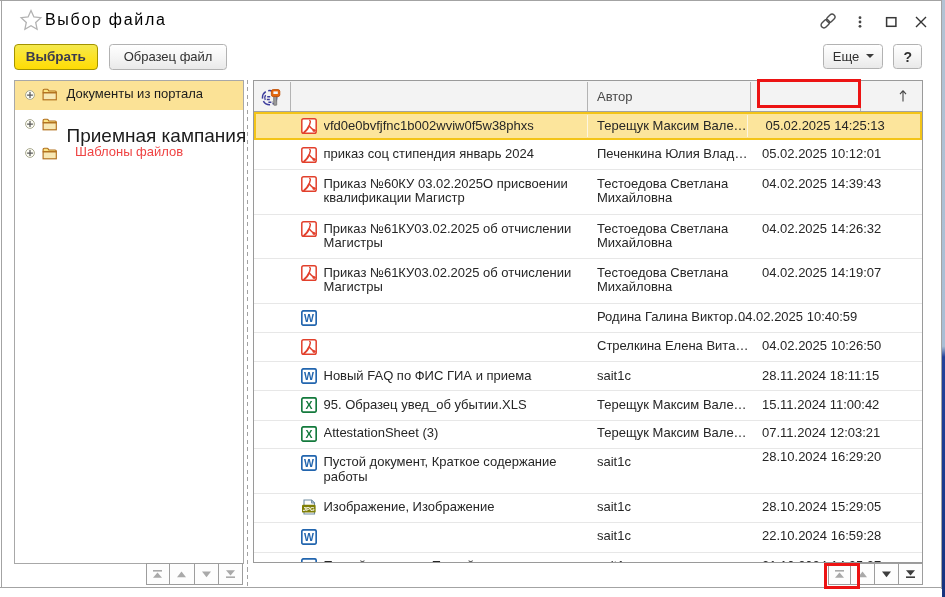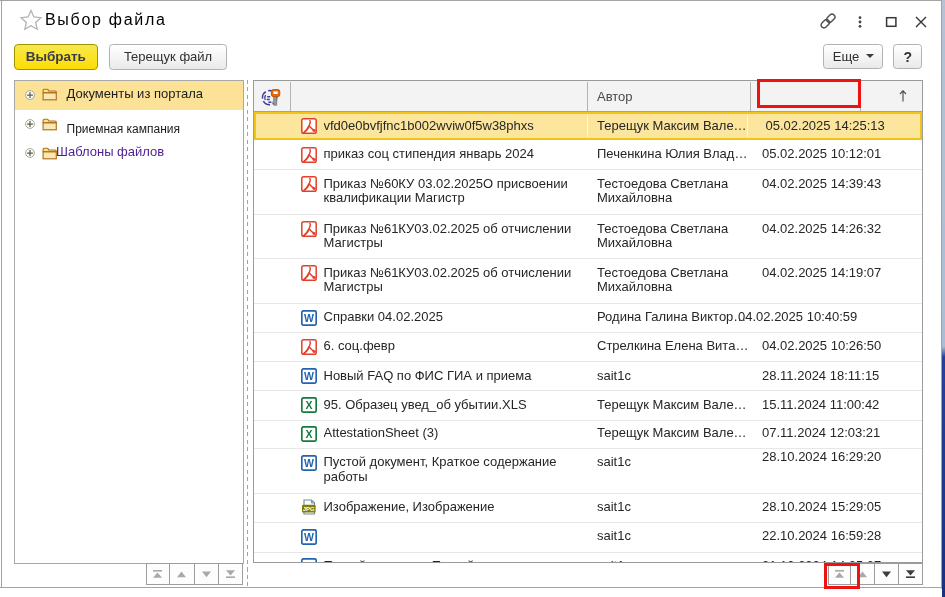--- a/index.html
+++ b/index.html
@@ -40,21 +40,21 @@
     <circle cx="5" cy="12.3" r="1.4" fill="#454545"></circle>
 </svg>
 <svg class="abs" style="left:885px;top:16px" width="13" height="12" viewBox="0 0 13 12">
  <rect x="1.6" y="1.7" width="9.3" height="8.6" fill="none" stroke="#383838" stroke-width="1.5"></rect>
 </svg>
 <svg class="abs" style="left:914px;top:14.5px" width="14" height="14" viewBox="0 0 14 14">
  <path d="M2 2 L12 12 M12 2 L2 12" stroke="#333" stroke-width="1.4"></path>
 </svg>
 
 <div class="abs" style="left:13.5px;top:43.8px;width:84.6px;height:26.2px;box-sizing:border-box;border:1px solid #a39300;border-radius:4px;background:linear-gradient(180deg,#f4e94f 0%,#fbe42e 40%,#fedc05 100%);font-size:13.5px;font-weight:bold;color:#3b3b4f;text-align:center;line-height:24.5px">Выбрать</div>
-<div class="btn" style="left:108.8px;top:43.8px;width:118.5px;height:26.2px;line-height:24.5px">Терещук файл</div>
+<div class="btn" style="left:108.8px;top:43.8px;width:118.5px;height:26.2px;line-height:24.5px">Образец файл</div>
 <div class="btn" style="left:823.4px;top:43.8px;width:59.8px;height:25.6px;line-height:24px">Еще <span style="display:inline-block;vertical-align:2.5px;margin-left:3px;width:0;height:0;border-left:4px solid transparent;border-right:4px solid transparent;border-top:4.5px solid #3c3c3c"></span></div>
 <div class="btn" style="left:893.4px;top:43.8px;width:28.8px;height:25.6px;line-height:24px;font-weight:bold;font-size:14px">?</div>
 
 <div class="abs" style="left:14px;top:79.5px;width:229.5px;height:484px;box-sizing:border-box;border:1px solid #a8a8a8;background:#fff;overflow:hidden">
  <div class="abs" style="left:0;top:0;width:100%;height:29.3px;background:#fbe296"></div>
 </div>
 
 <svg class="abs" style="left:24.7px;top:89.6px" width="10" height="10" viewBox="0 0 10 10">
  <circle cx="5" cy="5" r="4.4" fill="#fefef6" stroke="#a8a88f" stroke-width="1"></circle>
  <path d="M2.1 5 H7.9 M5 2.1 V7.9" stroke="#5a5a5a" stroke-width="1.25"></path>
@@ -66,31 +66,31 @@
 <div class="abs" style="left:66.5px;top:86.9px;font-size:13px;line-height:14px;color:#1c1c1c">Документы из портала</div>
 
 <svg class="abs" style="left:24.7px;top:118.8px" width="10" height="10" viewBox="0 0 10 10">
  <circle cx="5" cy="5" r="4.4" fill="#fefef6" stroke="#a8a88f" stroke-width="1"></circle>
  <path d="M2.1 5 H7.9 M5 2.1 V7.9" stroke="#5a5a5a" stroke-width="1.25"></path>
 </svg>
 <svg class="abs" style="left:41.5px;top:117.5px" width="15" height="13" viewBox="0 0 15 13">
  <path d="M1.1 4.6 V2.8 Q1.1 1.2 2.4 1.2 H5.2 Q6.0 1.2 6.3 2.0 L6.8 3.0 H13.1 Q14.3 3.0 14.3 4.0 V4.6 Z" fill="#fbe482" stroke="#b1701d" stroke-width="1.15"></path>
  <rect x="1.1" y="4.9" width="13.2" height="6.9" fill="#f7e8b4" stroke="#b1701d" stroke-width="1.15"></rect>
 </svg>
-<div class="abs" style="left:66.5px;top:122px;font-size:12px;line-height:14px;color:#1c1c1c">Приемная кампания</div>
+<div class="abs" style="left:66.5px;top:129px;font-size:19px;line-height:14px;color:#1c1c1c">Приемная кампания</div>
 
 <svg class="abs" style="left:24.7px;top:148px" width="10" height="10" viewBox="0 0 10 10">
  <circle cx="5" cy="5" r="4.4" fill="#fefef6" stroke="#a8a88f" stroke-width="1"></circle>
  <path d="M2.1 5 H7.9 M5 2.1 V7.9" stroke="#5a5a5a" stroke-width="1.25"></path>
 </svg>
 <svg class="abs" style="left:41.5px;top:146.7px" width="15" height="13" viewBox="0 0 15 13">
  <path d="M1.1 4.6 V2.8 Q1.1 1.2 2.4 1.2 H5.2 Q6.0 1.2 6.3 2.0 L6.8 3.0 H13.1 Q14.3 3.0 14.3 4.0 V4.6 Z" fill="#fbe482" stroke="#b1701d" stroke-width="1.15"></path>
  <rect x="1.1" y="4.9" width="13.2" height="6.9" fill="#f7e8b4" stroke="#b1701d" stroke-width="1.15"></rect>
 </svg>
-<div class="abs" style="left:56px;top:145.3px;font-size:13px;line-height:14px;color:#4c1d95">Шаблоны файлов</div>
+<div class="abs" style="left:75px;top:145.3px;font-size:13px;line-height:14px;color:#ef4444">Шаблоны файлов</div>
 
 <div class="abs" style="left:246.8px;top:80px;width:1px;height:506px;background:repeating-linear-gradient(180deg,#a2a2a2 0 4px,transparent 4px 7.5px)"></div>
 
 <div class="abs" id="tbl" style="left:253px;top:79.5px;width:669.5px;height:483.5px;box-sizing:border-box;border:1px solid #9a9a9a;background:#fff;overflow:hidden">
 
  <div class="abs" style="left:0;top:0;width:667.5px;height:30.2px;background:#f3f3f3;border-bottom:1px solid #a2a2a2"></div>
  <div class="vhsep" style="left:36px;top:1px;height:29px"></div>
  <div class="vhsep" style="left:333px;top:1px;height:29px"></div>
  <div class="vhsep" style="left:496px;top:1px;height:29px"></div>
  <div class="vhsep" style="left:606px;top:1px;height:29px"></div>
@@ -175,31 +175,29 @@
       <path d="M8.5 8.1 C9.8 10.1 11.5 11.5 13.3 12.3" fill="none" stroke="#e2402c" stroke-width="1.5"></path>
       <ellipse cx="13.1" cy="12.6" rx="1.7" ry="1.3" fill="#e2402c"></ellipse>
     </svg>
  <div class="cell" style="left:69.5px;top:185.2px;width:260px;white-space:normal">Приказ №61КУ03.02.2025 об отчислении<br>Магистры</div>
  <div class="cell" style="left:343px;top:185.2px;width:150px">Тестоедова Светлана<br>Михайловна</div>
  <div class="cell" style="left:508px;top:185.2px;width:125px">04.02.2025 14:19:07</div>
  <svg class="abs" style="left:46.5px;top:229.2px" width="16" height="16" viewBox="0 0 16 16">
       <rect x="0.8" y="0.8" width="14.4" height="14.4" rx="1.8" fill="#fff" stroke="#2265ae" stroke-width="1.7"></rect>
       <text x="8" y="12" font-size="10.5" font-weight="bold" fill="#2265ae" text-anchor="middle" font-family="Liberation Sans">W</text>
     </svg>
- <div class="cell" style="left:69.5px;top:229.9px;width:260px;white-space:normal">Справки 04.02.2025</div>
  <div class="cell" style="left:343px;top:229.9px;width:150px">Родина Галина Виктор…</div>
  <div class="cell" style="left:484px;top:229.9px;width:125px">04.02.2025 10:40:59</div>
  <svg class="abs" style="left:46.5px;top:258.15px" width="16" height="16" viewBox="0 0 16 16">
       <rect x="0.8" y="0.8" width="14.4" height="14.4" rx="1.8" fill="#fff" stroke="#e2402c" stroke-width="1.5"></rect>
       <path d="M8.2 2.7 C9.0 2.3 9.5 3.0 9.3 4.0 C8.9 6.1 8.2 8.1 7.1 10.0" fill="none" stroke="#e2402c" stroke-width="1.4"></path>
       <path d="M7.9 8.3 C6.8 10.7 5.1 12.9 3.1 14.5" fill="none" stroke="#e2402c" stroke-width="2.0" stroke-linecap="round"></path>
       <path d="M8.5 8.1 C9.8 10.1 11.5 11.5 13.3 12.3" fill="none" stroke="#e2402c" stroke-width="1.5"></path>
       <ellipse cx="13.1" cy="12.6" rx="1.7" ry="1.3" fill="#e2402c"></ellipse>
     </svg>
- <div class="cell" style="left:69.5px;top:258.85px;width:260px;white-space:normal">6. соц.февр</div>
  <div class="cell" style="left:343px;top:258.85px;width:150px">Стрелкина Елена Вита…</div>
  <div class="cell" style="left:508px;top:258.85px;width:125px">04.02.2025 10:26:50</div>
  <svg class="abs" style="left:46.5px;top:287.3px" width="16" height="16" viewBox="0 0 16 16">
       <rect x="0.8" y="0.8" width="14.4" height="14.4" rx="1.8" fill="#fff" stroke="#2265ae" stroke-width="1.7"></rect>
       <text x="8" y="12" font-size="10.5" font-weight="bold" fill="#2265ae" text-anchor="middle" font-family="Liberation Sans">W</text>
     </svg>
  <div class="cell" style="left:69.5px;top:288.0px;width:260px;white-space:normal">Новый FAQ по ФИС ГИА и приема</div>
  <div class="cell" style="left:343px;top:288.0px;width:150px">sait1c</div>
  <div class="cell" style="left:508px;top:288.0px;width:125px">28.11.2024 18:11:15</div>
  <svg class="abs" style="left:46.5px;top:316.5px" width="16" height="16" viewBox="0 0 16 16">

